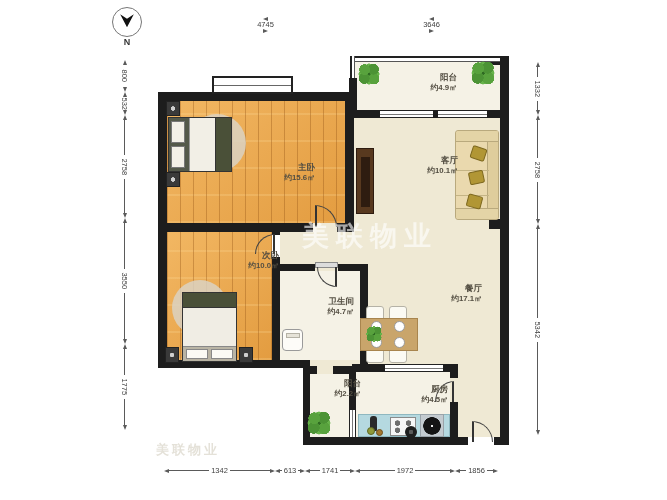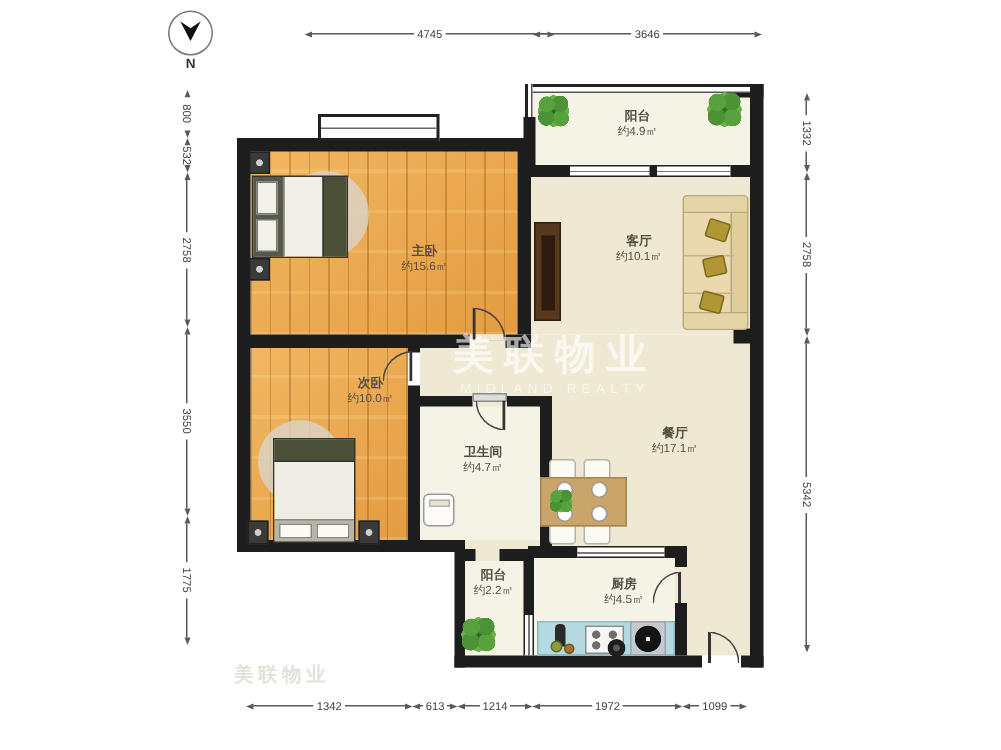--- a/index.html
+++ b/index.html
@@ -12,23 +12,23 @@
      repeating-linear-gradient(0deg, rgba(255,224,160,.22) 0 2px, rgba(0,0,0,0) 2px 27px),
      linear-gradient(135deg,#f2b763,#e39c40);}
   .floor-beige{position:absolute;background:#efe9d4;}
   .floor-light{position:absolute;background:#f5f2e6;}
   .rug{position:absolute;border-radius:50%;background:#d9d5c9;opacity:.8;}
   .window-h{position:absolute;background:linear-gradient(#fff 0 3px,#777 3px 4px,#fff 4px);border-top:1px solid #222;border-bottom:1px solid #222;}
   .window-v{position:absolute;background:linear-gradient(90deg,#fff 0 2px,#777 2px 3px,#fff 3px);border-left:1px solid #222;border-right:1px solid #222;}
   .railing{position:absolute;background:#fff;border-top:2px solid #222;border-bottom:1px solid #555;}
   .baywin{position:absolute;background:#fff;border:2px solid #222;}
   .baywin::after{content:"";position:absolute;left:0;right:0;top:50%;height:1px;background:#666;}
-  .room-label{position:absolute;width:64px;text-align:center;color:#534e42;line-height:1.25;}
+  .room-label{position:absolute;width:64px;text-align:right;color:#534e42;line-height:1.25;}
   .room-label .rname{font-size:8.5px;font-weight:bold;}
-  .room-label .rarea{font-size:7.8px;}
+  .room-label .rarea{font-size:7.8px;font-weight:bold;}
   .door{position:absolute;}
   
   .dimh{position:absolute;display:flex;align-items:center;height:11px;font-size:7.5px;color:#3f3f3f;}
   .dimh .ln{flex:1;height:1px;background:#5a5a5a;}
   .dimh .lb{padding:0 2px;background:#fff;line-height:1;white-space:nowrap;}
   .aL{width:0;height:0;border-top:2px solid transparent;border-bottom:2px solid transparent;border-right:5px solid #5a5a5a;}
   .aR{width:0;height:0;border-top:2px solid transparent;border-bottom:2px solid transparent;border-left:5px solid #5a5a5a;}
   .dimv{position:absolute;display:flex;flex-direction:column;align-items:center;width:11px;font-size:7.5px;color:#3f3f3f;}
   .dimv .ln{flex:1;width:1px;background:#5a5a5a;}
   .dimv .lb{background:#fff;height:24px;width:11px;display:flex;align-items:center;justify-content:center;}
@@ -225,32 +225,31 @@
     <div class="rname">阳台</div>
       <div class="rarea">约4.9㎡</div>
   </div>
   <div class="room-label" style="left:297px;top:378px;">
     <div class="rname">阳台</div>
       <div class="rarea">约2.2㎡</div>
   </div>
 
   <div class="wm-main">
     <div class="cn">美联物业</div>
-    <div class="en">MIDLAND REALTY</div>
   </div>
   <div class="wm-faint">美联物业</div>
 
-  <div class="dimh" style="left:203px;top:17px;width:167px;">
+  <div class="dimh" style="left:182px;top:17px;width:167px;flex-direction:column;">
     <span class="aL"></span>
       <span class="ln"></span>
       <span class="lb">4745</span>
       <span class="ln"></span>
       <span class="aR"></span>
   </div>
-  <div class="dimh" style="left:355px;top:17px;width:153px;">
+  <div class="dimh" style="left:355px;top:17px;width:153px;flex-direction:column;">
     <span class="aL"></span>
       <span class="ln"></span>
       <span class="lb">3646</span>
       <span class="ln"></span>
       <span class="aR"></span>
   </div>
 
   <div class="dimh" style="left:164px;top:465px;width:111px;">
     <span class="aL"></span>
       <span class="ln"></span>
@@ -261,35 +260,35 @@
   <div class="dimh" style="left:275px;top:465px;width:30px;">
     <span class="aL"></span>
       <span class="ln"></span>
       <span class="lb">613</span>
       <span class="ln"></span>
       <span class="aR"></span>
   </div>
   <div class="dimh" style="left:305px;top:465px;width:50px;">
     <span class="aL"></span>
       <span class="ln"></span>
-      <span class="lb">1214</span>
+      <span class="lb">1741</span>
       <span class="ln"></span>
       <span class="aR"></span>
   </div>
   <div class="dimh" style="left:355px;top:465px;width:100px;">
     <span class="aL"></span>
       <span class="ln"></span>
       <span class="lb">1972</span>
       <span class="ln"></span>
       <span class="aR"></span>
   </div>
   <div class="dimh" style="left:455px;top:465px;width:43px;">
     <span class="aL"></span>
       <span class="ln"></span>
-      <span class="lb">1099</span>
+      <span class="lb">1856</span>
       <span class="ln"></span>
       <span class="aR"></span>
   </div>
 
   <div class="dimv" style="left:119px;top:60px;height:32px;">
     <span class="aU"></span>
       <span class="ln"></span>
       <span class="lb">
         <span>800</span>
       </span>

